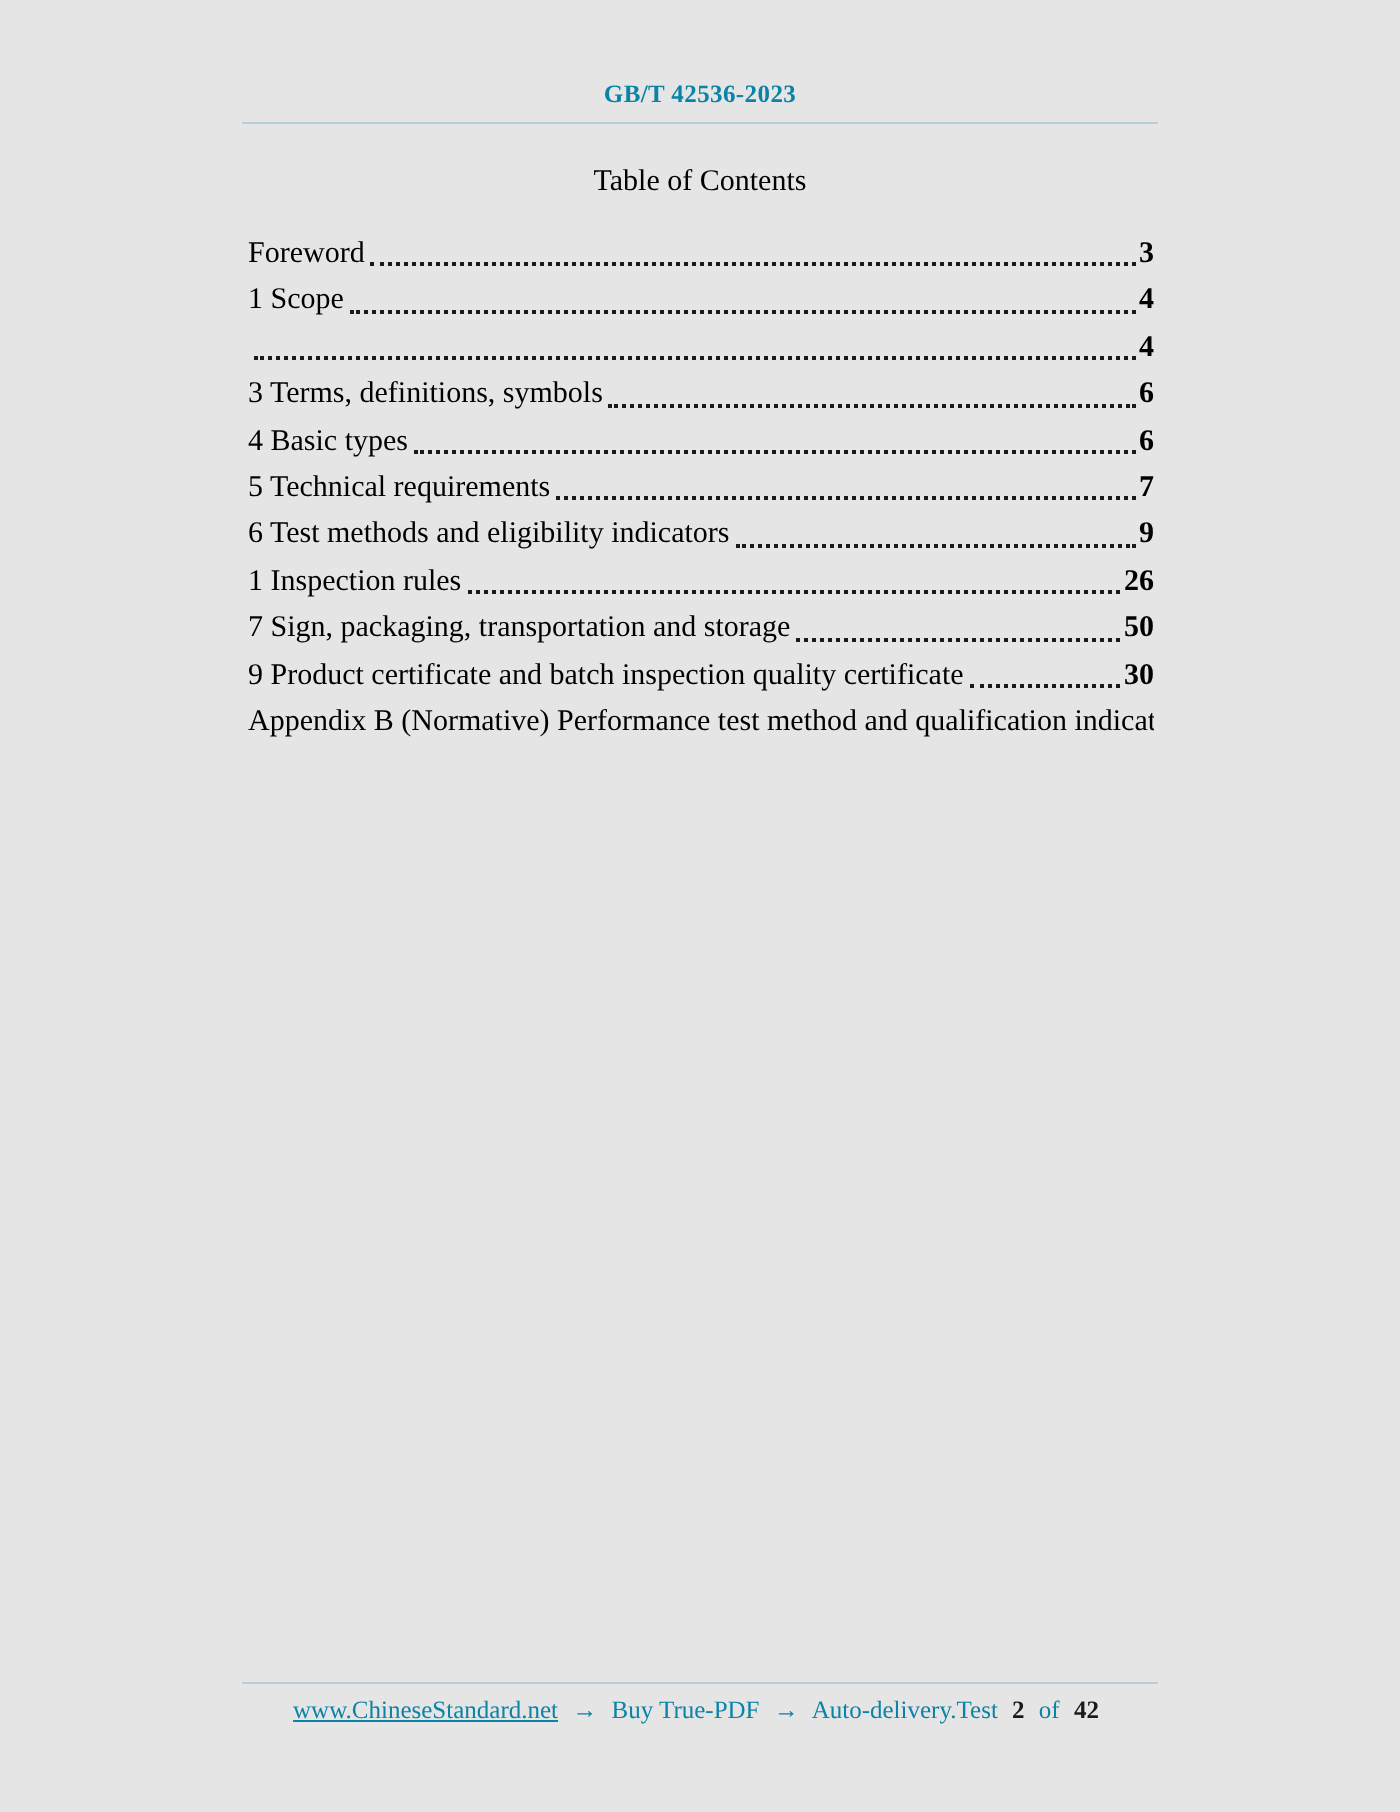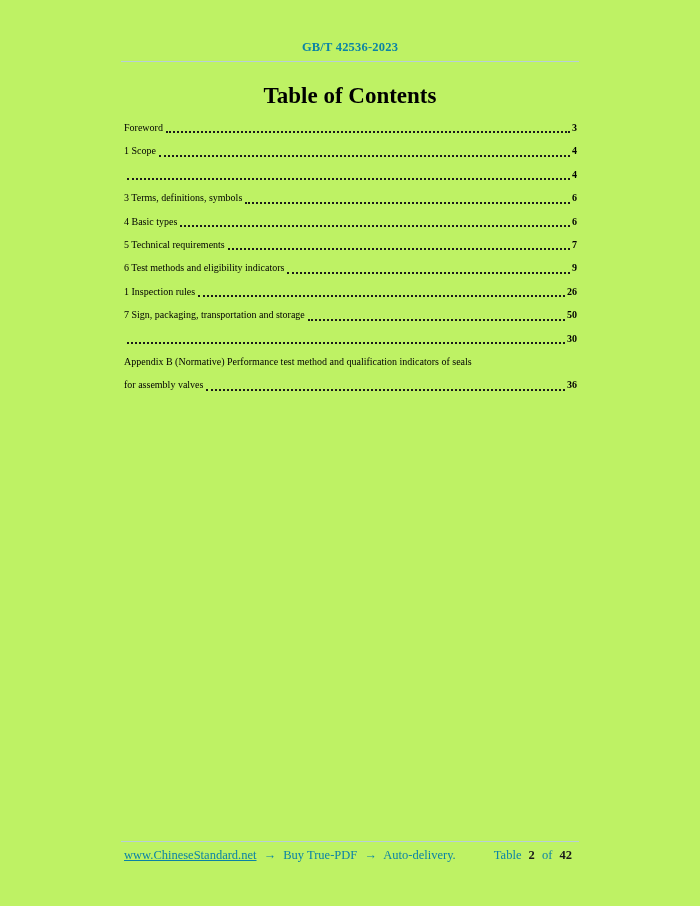--- a/index.html
+++ b/index.html
@@ -14,21 +14,21 @@
   }
   body {
     width: 700px; height: 906px;
     overflow: hidden;
     font-family: "Liberation Serif", "DejaVu Serif", serif;
     color: var(--ink);
   }
   .page {
     position: relative;
     width: 700px; height: 906px;
-    background: #bef264;
+    background: #e5e5e5;
   }
 
   
   .doc-header {
     position: absolute;
     top: 40px; left: 122px; right: 122px;
     text-align: center;
     color: var(--accent);
     font-size: 12.5px;
     font-weight: bold;
@@ -39,32 +39,32 @@
     top: 61px; left: 121px; right: 121px;
     border-top: 1px solid var(--rule);
     height: 0;
   }
 
   
   .toc-heading {
     position: absolute;
     top: 83px; left: 0; right: 0;
     text-align: center;
-    font-size: 23px;
-    font-weight: bold;
+    font-size: 15px;
+    font-weight: normal;
     color: var(--ink);
   }
 
   
   .toc-list {
     position: absolute;
     top: 116px;
     left: 124px;
     width: 453px;
-    font-size: 10px;
+    font-size: 15px;
     color: var(--ink);
   }
   .toc-line1 {
     line-height: 23.4px;
     white-space: nowrap;
     overflow: hidden;
   }
   .toc-row {
     display: flex;
     align-items: baseline;
@@ -91,21 +91,21 @@
   .footer-rule {
     position: absolute;
     top: 841px; left: 121px; right: 121px;
     border-top: 1px solid var(--rule);
     height: 0;
   }
   .doc-footer {
     position: absolute;
     top: 848px; left: 124px; right: 124px;
     display: flex;
-    justify-content: space-between;
+    justify-content: center;
     align-items: baseline;
     font-size: 12.5px;
     color: var(--accent);
   }
   .footer-left { white-space: nowrap; }
   .footer-left .sep { display: inline-block; margin: 0 4px; }
   .footer-link {
     color: var(--accent);
     text-decoration: underline;
     cursor: pointer;
@@ -166,41 +166,37 @@
         <span class="toc-label">1 Inspection rules</span>
         <span class="toc-dots"></span>
         <span class="toc-page">26</span>
       </div>
       <div class="toc-row">
         <span class="toc-label">7 Sign, packaging, transportation and storage</span>
         <span class="toc-dots"></span>
         <span class="toc-page">50</span>
       </div>
       <div class="toc-row">
+        <span class="toc-label">9 Product certificate and batch inspection quality certificate</span>
         <span class="toc-dots"></span>
         <span class="toc-page">30</span>
       </div>
       <div class="toc-line1">Appendix B (Normative) Performance test method and qualification indicators of seals</div>
-      <div class="toc-row">
-        <span class="toc-label">for assembly valves</span>
-        <span class="toc-dots"></span>
-        <span class="toc-page">36</span>
-      </div>
     </div>
 
   <div class="footer-rule"></div>
   <div class="doc-footer">
     <div class="footer-left">
       <span class="footer-link">www.ChineseStandard.net</span>
       <span class="sep">→</span>
       <span>Buy True-PDF</span>
       <span class="sep">→</span>
       <span>Auto-delivery.</span>
     </div>
     <div class="footer-right">
-      <span>Table</span>
+      <span>Test</span>
       <span class="pg-num">2</span>
       <span>of</span>
       <span class="pg-num">42</span>
     </div>
   </div>
 
 </div>
 
 </body></html>

